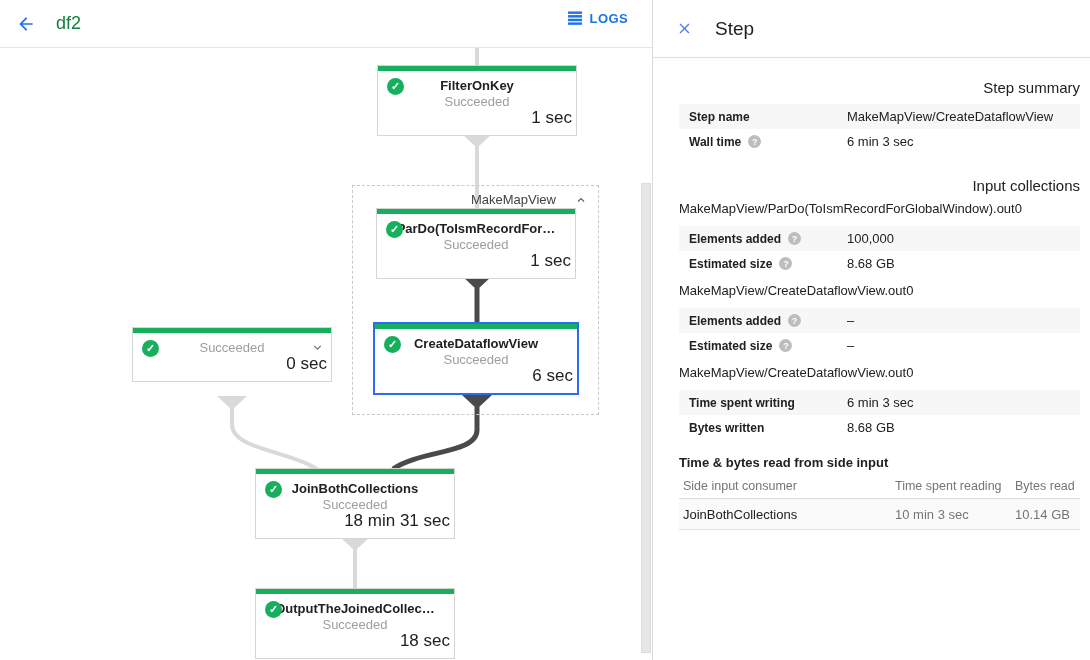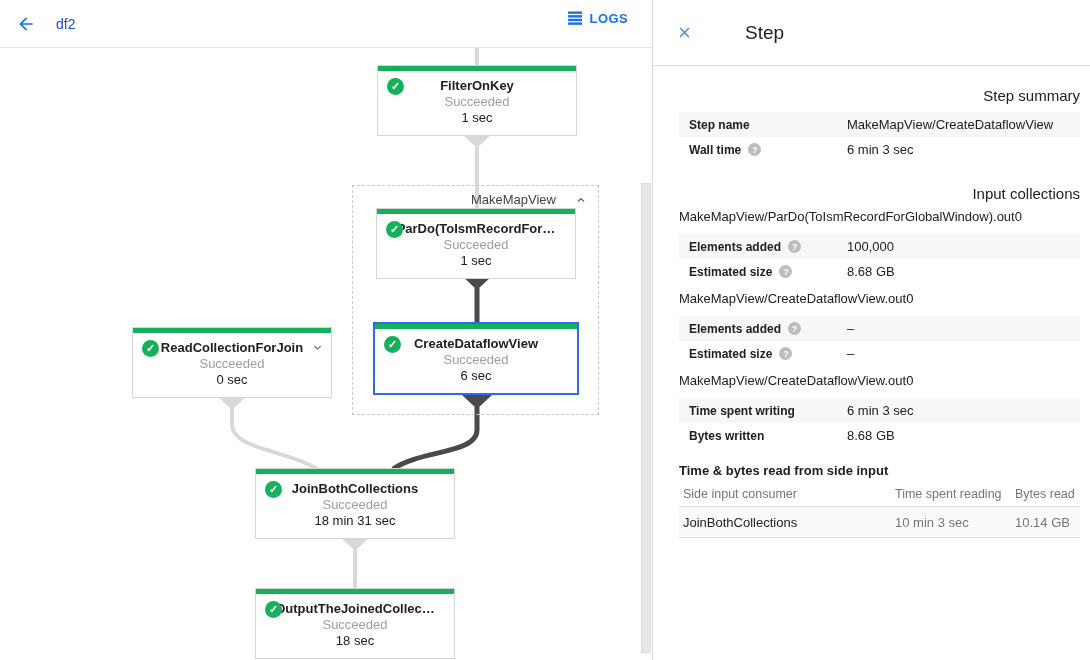--- a/index.html
+++ b/index.html
@@ -6,54 +6,54 @@
   html,body { width:1090px; height:660px; overflow:hidden; background:#fff;
               font-family:"Liberation Sans", sans-serif; color:#212121; }
   .app { position:relative; width:1090px; height:660px; }
 
   
   .left-pane { position:absolute; left:0; top:0; width:653px; height:660px; }
   .left-header { position:relative; height:48px; border-bottom:1px solid #e5e5e5;
                  display:flex; align-items:center; background:#fff; }
   .back-btn { margin-left:13px; width:26px; height:26px; display:flex; align-items:center;
               justify-content:center; cursor:pointer; }
-  .job-title { margin-left:17px; font-size:14px; color:#1d4ed8; }
+  .job-title { margin-left:17px; font-size:18px; color:#15803d; }
   .logs-btn { position:absolute; right:25px; top:0; height:36px; display:flex; align-items:center;
               gap:7px; color:var(--accent-blue); font-weight:bold; font-size:13px;
               letter-spacing:.4px; cursor:pointer; }
 
   
   .canvas { position:absolute; left:0; top:48px; width:653px; height:612px; background:#fff; }
   .edges { position:absolute; left:0; top:0; width:653px; height:612px; }
 
   .gnode { position:absolute; width:200px; background:#fff; border:1px solid #d5d5d5;
            text-align:center; cursor:pointer; }
   .gnode .bar { height:5px; background:var(--success-green); }
   .gnode .nbody { padding:7px 4px 9px; }
   .gnode .ntitle { font-size:13px; font-weight:bold; color:#212121; line-height:16px; }
   .gnode .nstatus { font-size:13px; color:#9e9e9e; line-height:16px; }
-  .gnode .ntime { font-size:13px; color:#212121; line-height:16px; }
+  .gnode .ntime { font-size:17px; color:#212121; line-height:16px;text-align:right; }
   .gnode.selected { border:2px solid var(--selected-blue); }
   .check { position:absolute; left:9px; top:12px; width:17px; height:17px; border-radius:50%;
            background:var(--success-green); color:#fff; font-size:11px; font-weight:bold;
            display:flex; align-items:center; justify-content:center; }
   .node-chevron { position:absolute; right:7px; top:12px; cursor:pointer; }
 
   .group-box { position:absolute; left:352px; top:137px; width:247px; height:230px;
                border:1px dashed #c9c9c9; }
   .group-label { position:absolute; top:6px; right:11px; display:flex; align-items:center;
                  gap:19px; font-size:13px; color:#424242; cursor:pointer; }
 
   .v-divider { position:absolute; left:652px; top:0; width:1px; height:660px; background:#dadada; }
   .scroll-thumb { position:absolute; left:641px; top:183px; width:10px; height:470px;
                   background:#e7e7e7; border:1px solid #dcdcdc; }
 
   
   .panel { position:absolute; left:653px; top:0; width:437px; height:660px; background:#fff; }
-  .panel-header { height:66px; border-bottom:1px solid #e0e0e0; display:flex; align-items:center;gap:30px; }
+  .panel-header { height:58px; border-bottom:1px solid #e0e0e0; display:flex; align-items:center; }
   .close-btn { margin-left:19px; width:24px; height:24px; display:flex; align-items:center;
                justify-content:center; cursor:pointer; }
   .panel-title { margin-left:19px; font-size:19px; color:#212121; }
   .panel-content { padding:0 10px 0 26px; }
 
   .sec-h { font-size:15px; font-weight:400; color:#212121; line-height:16px; margin-top:24px;text-align:right; }
   .sec-h.first { margin-top:22px; }
   .collection-name { font-size:13px; color:#212121; line-height:15px; margin-top:7px; }
   .kv-rows { margin-top:10px; }
   .kv-rows.tight { margin-top:8px; }
@@ -165,21 +165,20 @@
 
       <div class="gnode" style="left:132px; top:279px;">
         <div class="bar"></div>
         <span class="check">✓</span>
         <span class="node-chevron">
           <svg width="13" height="13" viewBox="0 0 24 24">
             <polyline points="6,9 12,15 18,9" fill="none" stroke="#757575" stroke-width="2.4"></polyline>
           </svg>
         </span>
         <div class="nbody">
-          <div class="ntitle">ReadCollectionForJoin</div>
           <div class="nstatus">Succeeded</div>
           <div class="ntime">0 sec</div>
         </div>
       </div>
 
       <div class="gnode" style="left:255px; top:420px;">
         <div class="bar"></div>
         <span class="check">✓</span>
         <div class="nbody">
           <div class="ntitle">JoinBothCollections</div>

